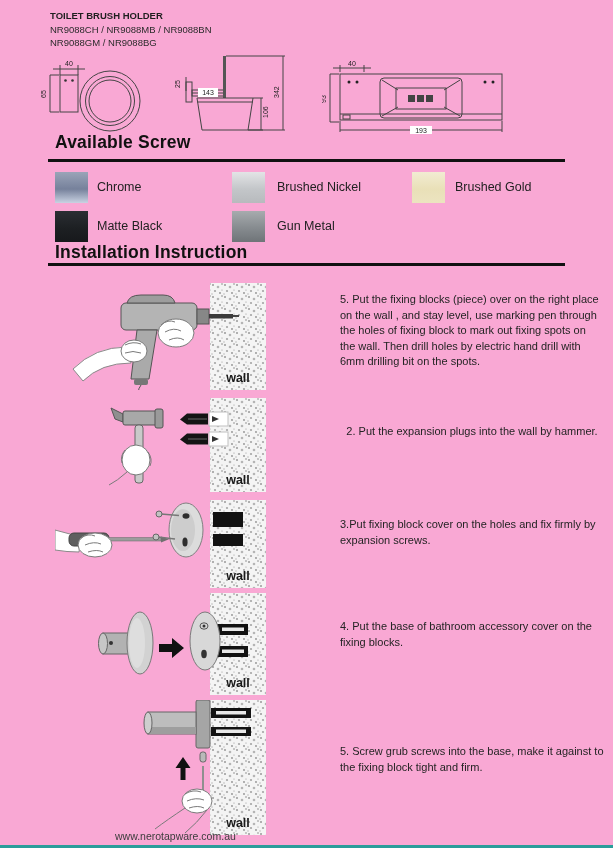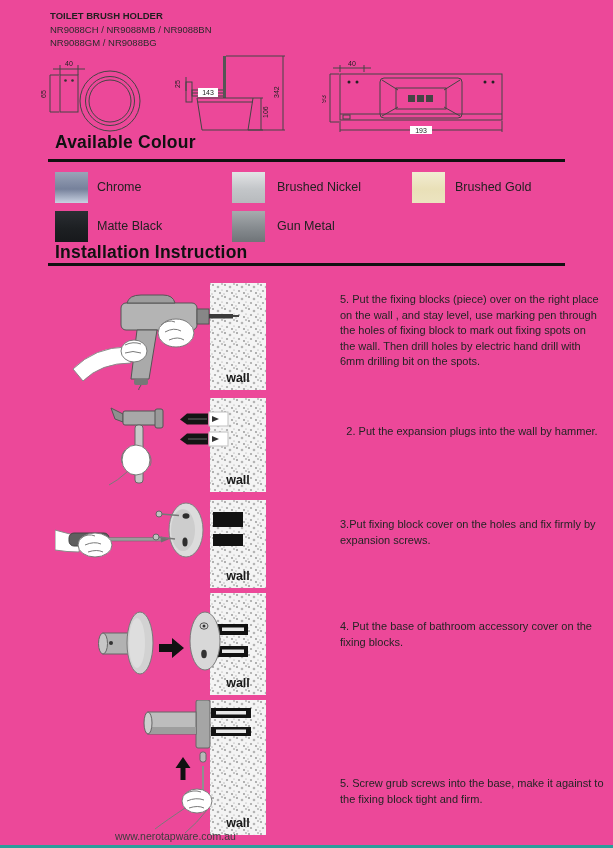--- a/index.html
+++ b/index.html
@@ -1,17 +1,17 @@
 <!DOCTYPE html>
 <html><head>
 <meta charset="utf-8">
 <style>
   html,body{margin:0;padding:0;background:#ffffff;}
   #page{
-    position:relative;width:613px;height:848px;background:#ec4899;overflow:hidden;
+    position:relative;width:613px;height:848px;background:#f9a8d4;overflow:hidden;
     font-family:"Liberation Sans",sans-serif;color:#1a1a1a;
   }
   svg{font-family:"Liberation Sans",sans-serif;}
   .abs{position:absolute;}
   .prod-block{position:absolute;top:9px;line-height:13.5px;font-size:9.5px;color:#2b2b2b;}
   .prod-title{font-weight:bold;color:#1f1f1f;}
   .sec-heading{
     position:absolute;left:55px;margin:0;font-size:17.5px;font-weight:bold;color:#111;
     letter-spacing:0.2px;
   }
@@ -116,21 +116,21 @@
       <line class="ln" x1="8" y1="64" x2="17" y2="64"></line>
     <text class="dim" transform="rotate(-90 4 45)" x="4" y="45">93</text>
 
     <line class="ln" x1="18" y1="72" x2="180" y2="72"></line>
     <line class="ln" x1="18" y1="63" x2="18" y2="74"></line>
       <line class="ln" x1="180" y1="63" x2="180" y2="74"></line>
     <rect x="88" y="68" width="22" height="8" fill="#fff"></rect>
     <text class="dim" x="99" y="75" text-anchor="middle">193</text>
   </svg>
 
-  <h2 class="sec-heading" style="top:132px;">Available Colour</h2>
+  <h2 class="sec-heading" style="top:132px;">Available Screw</h2>
   <div class="sec-rule" style="top:159px;"></div>
 
   <div class="swatch" style="left: 55px; top: 172px; background: linear-gradient(rgb(154, 164, 184), rgb(118, 129, 155) 55%, rgb(201, 210, 226));"></div>
   <div class="swatch-label" style="left:97px;top:172px;">Chrome</div>
 
   <div class="swatch" style="left: 232px; top: 172px; background: linear-gradient(rgb(227, 228, 230), rgb(195, 198, 201) 55%, rgb(183, 186, 189));"></div>
   <div class="swatch-label" style="left:277px;top:172px;">Brushed Nickel</div>
 
   <div class="swatch" style="left: 412px; top: 172px; background: linear-gradient(rgb(242, 236, 210), rgb(233, 224, 184) 55%, rgb(236, 228, 192));"></div>
   <div class="swatch-label" style="left:455px;top:172px;">Brushed Gold</div>
@@ -314,18 +314,18 @@
     <polygon points="125.5,80 125.5,68 120.5,68 128,57 135.5,68 130.5,68 130.5,80" fill="#111"></polygon>
     <g>
       <rect x="145" y="52" width="6" height="10" rx="2.5" fill="#b9b9b9" stroke="#666"></rect>
       <line x1="148" y1="66" x2="148" y2="94" stroke="#8f8f8f" stroke-width="2"></line>
       <ellipse cx="142" cy="101" rx="15" ry="12" fill="#fff" stroke="#7a7a7a"></ellipse>
       <path d="M130,94 q8,-5 16,-2 M132,101 q9,-4 17,-1 M134,108 q9,-3 15,0" fill="none" stroke="#7a7a7a"></path>
       <path d="M130,108 Q112,120 100,129 M152,110 Q142,123 130,133" fill="none" stroke="#7a7a7a"></path>
     </g>
     <text class="wall-label" x="183" y="127" text-anchor="middle">wall</text>
   </svg>
-  <div class="step-text" style="top:744px;margin-top:32px;">5. Screw grub screws into the base, make it  against to the fixing block tight and firm.</div>
+  <div class="step-text" style="top:744px;">5. Screw grub screws into the base, make it  against to the fixing block tight and firm.</div>
 
   <a class="footer" href="#">www.nerotapware.com.au</a>
   <div class="accent-bar"></div>
 
 </div>
 
 </body></html>

